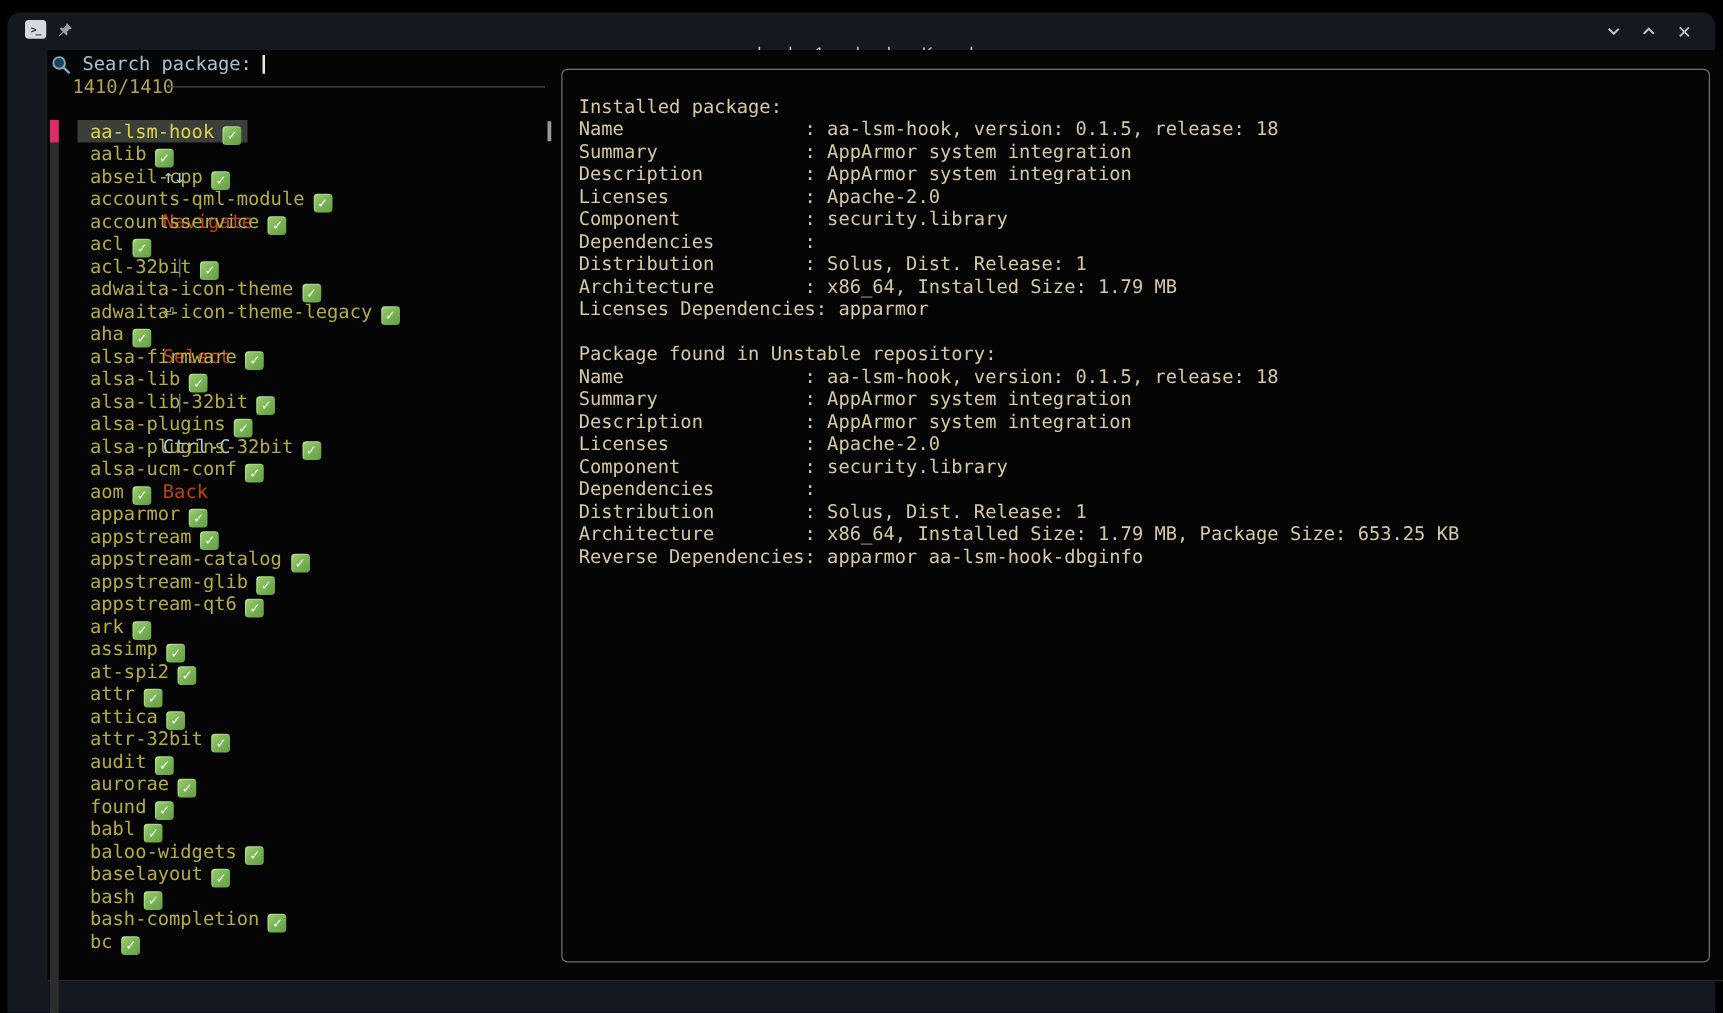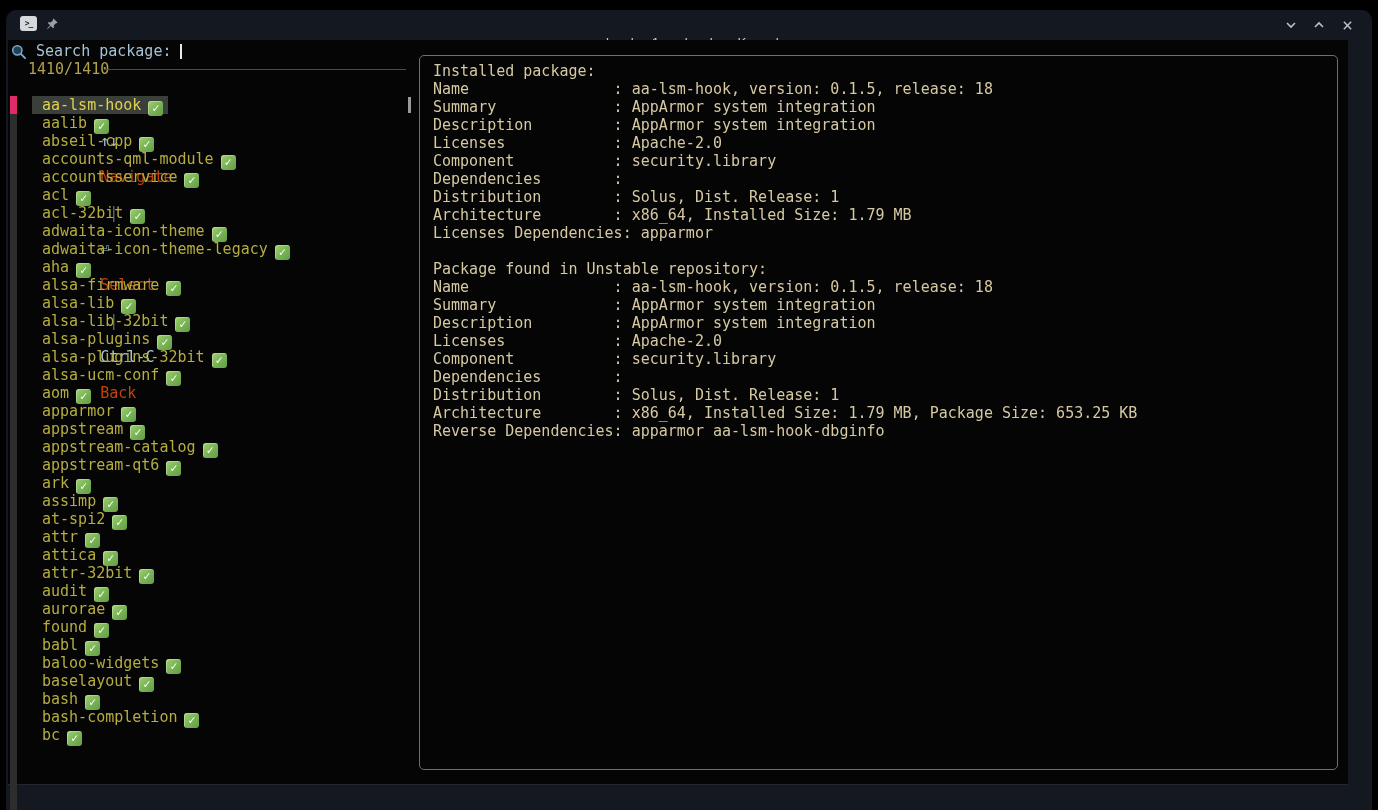--- a/index.html
+++ b/index.html
@@ -17,21 +17,21 @@
               font-size:8px; font-weight:bold; color:#1d2129; letter-spacing:-1px; }
   .pin-btn svg { display:block; }
   .tb-title { position:absolute; left:0; right:0; top:7px; text-align:center;
               font-family:"Liberation Sans","DejaVu Sans",sans-serif;
               font-size:13.5px; color:#c7cbd3;margin-top:18px; }
   .tb-controls { position:absolute; right:16px; top:6px; display:flex; gap:10px; }
   .tb-btn { width:18px; height:18px; display:flex; align-items:center; justify-content:center; }
   .tb-btn svg { display:block; }
 
   
-  .terminal { position:absolute; left:2px; top:30px; width:1340px; height:745px;
+  .terminal { position:absolute; left:32px; top:30px; width:1340px; height:745px;
               background:#050505; border-bottom:1px solid #26262c;
               font-size:15px; line-height:18px; }
 
   
   .search-row { position:absolute; left:2px; top:2px; height:18px; display:flex; align-items:center; }
   .search-row svg { margin-right:9px; }
   .search-label { color:#a6c3d3; white-space:pre; }
   .cursor { display:inline-block; width:2px; height:15px; background:#e8e8e8;
             margin-left:9px; vertical-align:middle; }
 
@@ -54,21 +54,21 @@
            border-radius:3px; color:#fff; font-size:12px; line-height:15px;
            text-align:center; vertical-align:-2px;
            box-shadow:inset 1px 1px 0 rgba(255,255,255,.30); }
 
   .gutter { position:absolute; left:2px; top:56px; width:7px; height:725px; background:#2d2d2d; }
   .gutter-thumb { position:absolute; left:0; width:7px; height:18px; background:#e02a6a; }
   .list-scroll-thumb { position:absolute; left:400px; top:57px; width:3px; height:16px; background:#9a9a9a; }
 
   
   .preview { position:absolute; left:411px; top:15px; width:919px; height:715px;
-             border:1px solid #6f6f6f; border-radius:5px; padding:6px 13px;
+             border:1px solid #6f6f6f; border-radius:5px; padding:20px 13px;
              overflow:hidden; }
   .pline { min-height:18px; line-height:18px; white-space:pre; color:#d6c9a2; }
 </style>
 </head>
 <body>
 
 <div class="window">
 
   <div class="titlebar">
     <div class="tb-left">
@@ -252,20 +252,25 @@
             <span class="pkg-name">appstream</span><span class="check">✓</span>
           </span>
         </div>
 
         <div class="row">
           <span class="row-inner">
             <span class="pkg-name">appstream-catalog</span><span class="check">✓</span>
           </span>
         </div>
 
+        <div class="row">
+          <span class="row-inner">
+            <span class="pkg-name">appstream-glib</span><span class="check">✓</span>
+          </span>
+        </div>
 
         <div class="row">
           <span class="row-inner">
             <span class="pkg-name">appstream-qt6</span><span class="check">✓</span>
           </span>
         </div>
 
         <div class="row">
           <span class="row-inner">
             <span class="pkg-name">ark</span><span class="check">✓</span>

